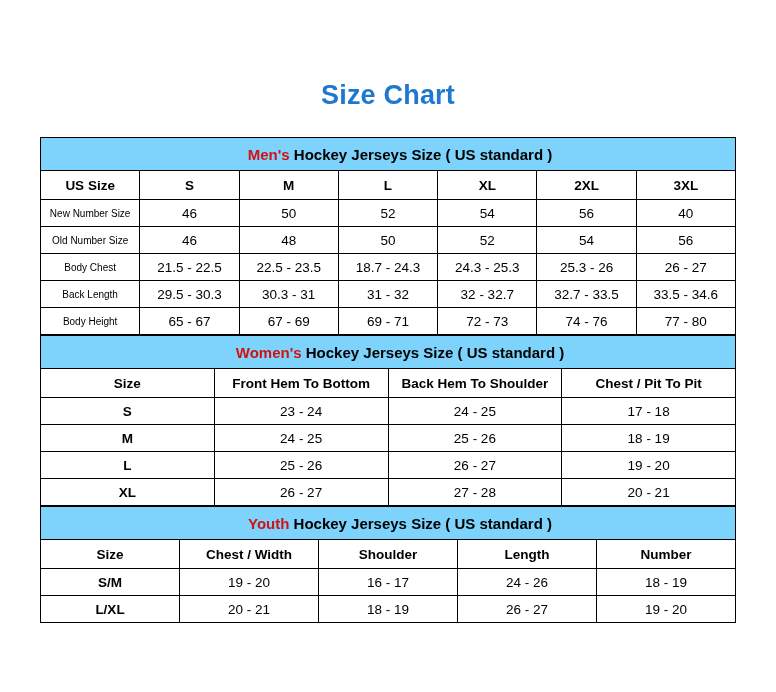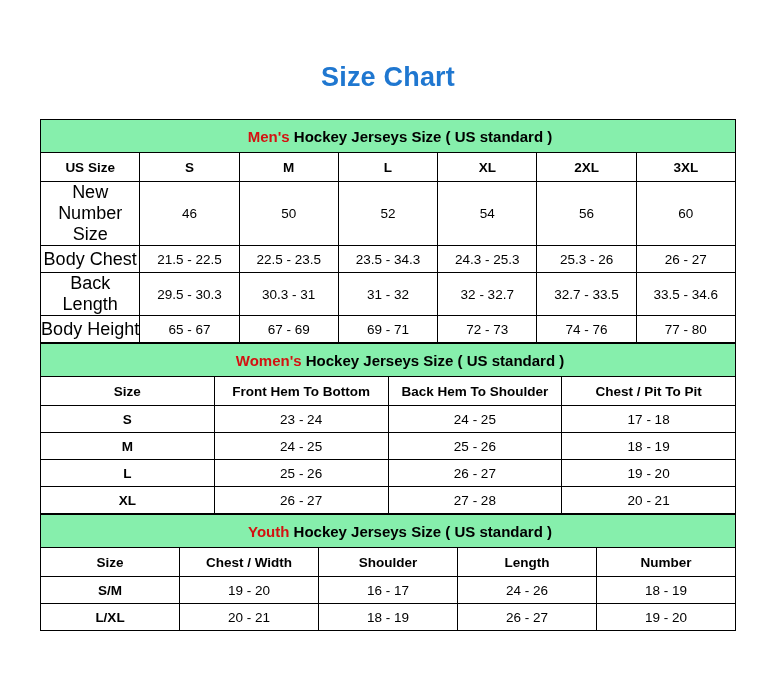--- a/index.html
+++ b/index.html
@@ -13,21 +13,21 @@
     font-family: "Liberation Sans", sans-serif;
     color: #000000;
     position: relative;
     overflow: hidden;
   }
   .page-title {
     text-align: center;
     color: #1f77d0;
     font-size: 27px;
     font-weight: bold;
-    margin: 0;
+    margin: 18px;
     padding-top: 62px;
     letter-spacing: 0.2px;
   }
   .chart-wrap {
     margin: 0 auto;
     margin-top: 26px;
     width: 696px;
   }
   table {
     border-collapse: collapse;
@@ -37,36 +37,36 @@
   td, th {
     border: 1px solid #000000;
     text-align: center;
     font-size: 13.5px;
     padding: 0;
     height: 26px;
     font-weight: normal;
     vertical-align: middle;
   }
   .banner td {
-    background: #86efac;
+    background: #7dd3fc;
     font-weight: bold;
     font-size: 15px;
     height: 32px;
     padding-left: 24px;
   }
   .banner .men-accent { color: #d41111; }
   .banner .women-accent { color: #d41111; }
   .banner .youth-accent { color: #d41111; }
   .hdr td {
     font-weight: bold;
     height: 28px;
     font-size: 13.5px;
   }
   .rowlabel {
-    font-size: 18px;
+    font-size: 10px;
     margin-left: 38px;
   }
   .bold-cell {
     font-weight: bold;
   }
   .tbl-men td.firstcol { width: 150px; }
   .tbl-women td.firstcol { width: 150px; }
   .tbl-youth td.firstcol { width: 150px; }
 </style>
 </head>
@@ -90,27 +90,36 @@
         <td>2XL</td>
         <td>3XL</td>
       </tr>
       <tr>
         <td class="firstcol rowlabel">New Number Size</td>
         <td>46</td>
         <td>50</td>
         <td>52</td>
         <td>54</td>
         <td>56</td>
-        <td>60</td>
+        <td>40</td>
+      </tr>
+      <tr>
+        <td class="firstcol rowlabel">Old Number Size</td>
+        <td>46</td>
+        <td>48</td>
+        <td>50</td>
+        <td>52</td>
+        <td>54</td>
+        <td>56</td>
       </tr>
       <tr>
         <td class="firstcol rowlabel">Body Chest</td>
         <td>21.5 - 22.5</td>
         <td>22.5 - 23.5</td>
-        <td>23.5 - 34.3</td>
+        <td>18.7 - 24.3</td>
         <td>24.3 - 25.3</td>
         <td>25.3 - 26</td>
         <td>26 - 27</td>
       </tr>
       <tr>
         <td class="firstcol rowlabel">Back Length</td>
         <td>29.5 - 30.3</td>
         <td>30.3 - 31</td>
         <td>31 - 32</td>
         <td>32 - 32.7</td>

